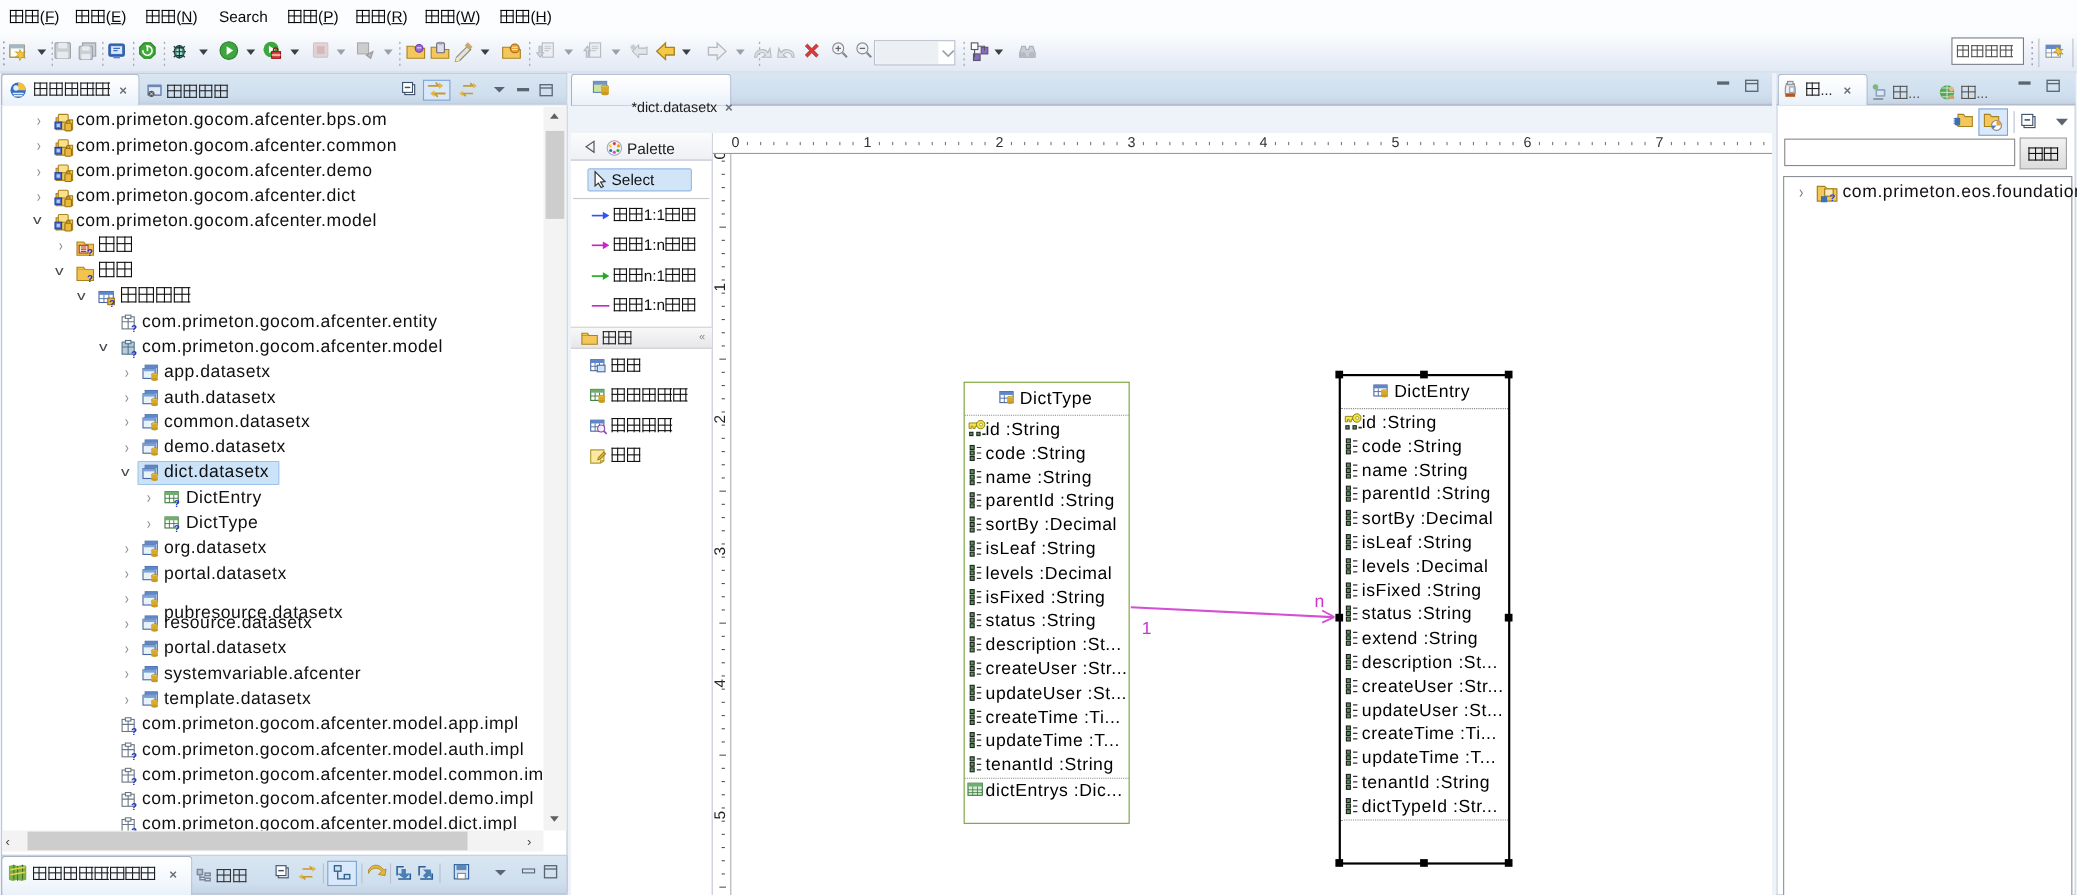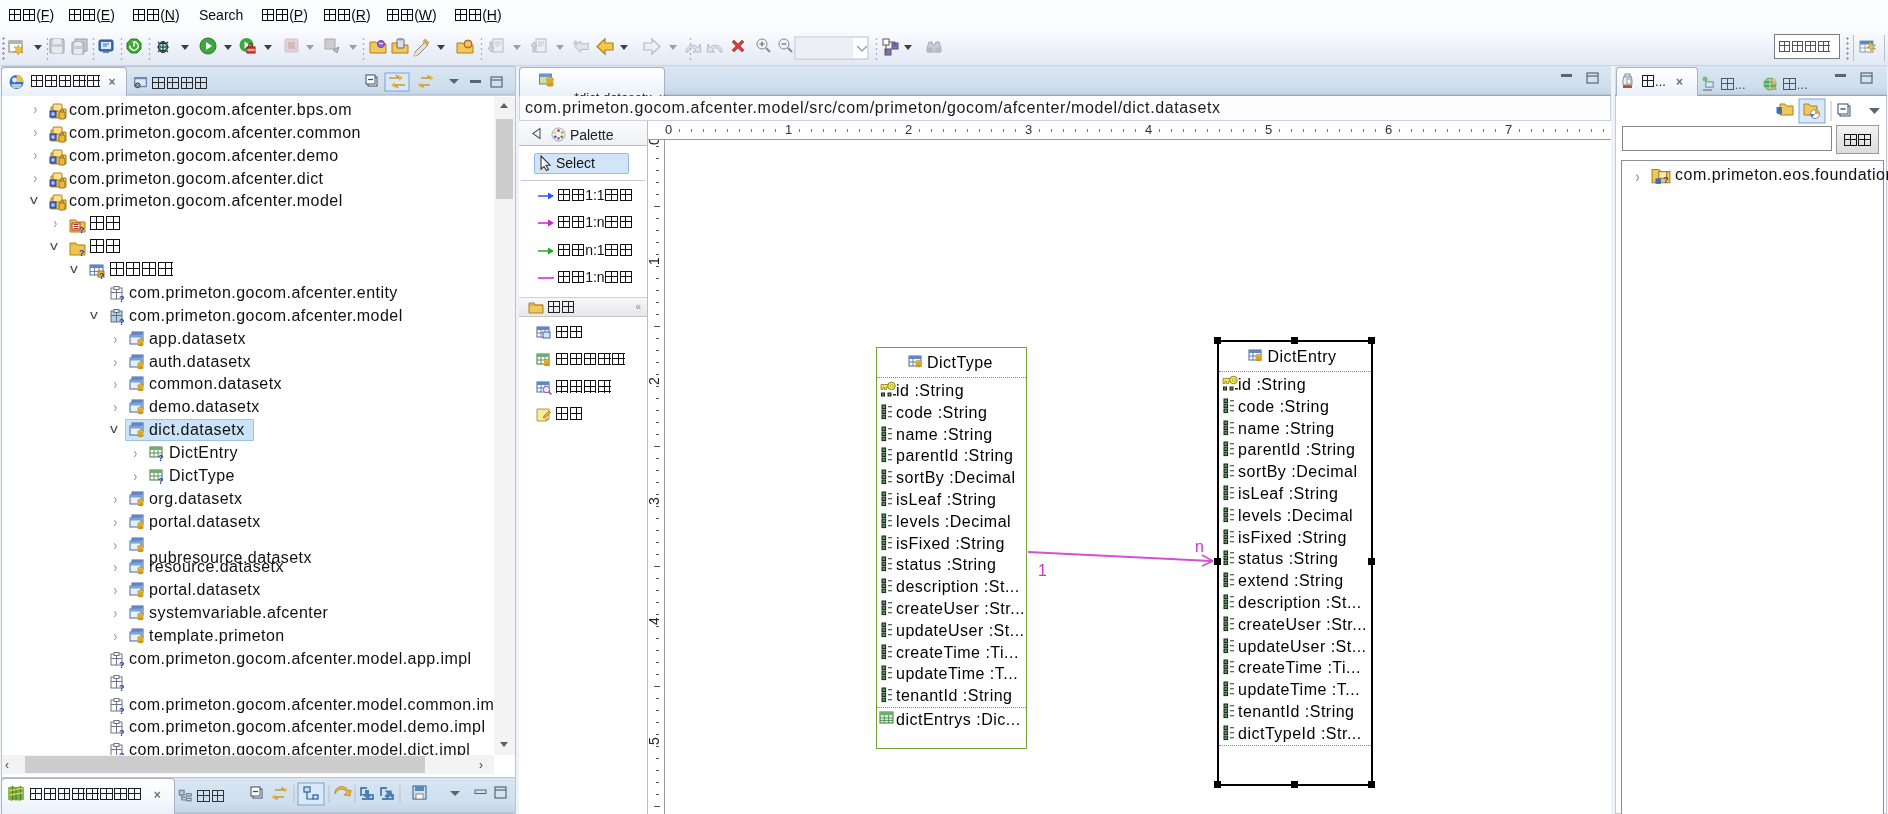--- a/index.html
+++ b/index.html
@@ -584,21 +584,21 @@
           <rect x="3" y="1" width="11" height="9" fill="#cfe4f7" stroke="#4a66a0"></rect>
           <rect x="3" y="1" width="11" height="2.5" fill="#5d87c8"></rect>
           <rect x="1" y="4" width="11" height="9" fill="#e8f2fb" stroke="#4a66a0"></rect>
           <rect x="1" y="4" width="11" height="2.5" fill="#7aa2d8"></rect>
           <g>
             <ellipse cx="11.5" cy="9.5" rx="3" ry="1.3" fill="#e8c24a" stroke="#a8821e" stroke-width=".5"></ellipse>
             <rect x="8.5" y="9.5" width="6" height="4.5" fill="#d8a92f"></rect>
             <ellipse cx="11.5" cy="14" rx="3" ry="1.3" fill="#c89a20"></ellipse>
           </g>
         </svg>
-        <span style="position:absolute;left:148px;top:1px;letter-spacing:.45px">template.primeton</span>
+        <span style="position:absolute;left:148px;top:1px;letter-spacing:.45px">template.datasetx</span>
       </div>
       <div style="position:absolute;left:0;top:551.88px;width:560px;height:22px;font-size:16px;color:#101010;white-space:nowrap">
         <svg width="17" height="18" style="position:absolute;left:108px;top:2px;overflow:visible">
           <g fill="none" stroke="#6a7685">
             <rect x="2" y="3" width="11" height="11"></rect>
             <path d="M2 7.5h11M7.5 3v11"></path>
             <rect x="5" y="1.5" width="5" height="3" fill="#fff"></rect>
           </g>
           <text x="10" y="17" font-size="9" fill="#2233cc" font-weight="bold">?</text>
         </svg>
@@ -606,20 +606,21 @@
       </div>
       <div style="position:absolute;left:0;top:574.75px;width:560px;height:22px;font-size:16px;color:#101010;white-space:nowrap">
         <svg width="17" height="18" style="position:absolute;left:108px;top:2px;overflow:visible">
           <g fill="none" stroke="#6a7685">
             <rect x="2" y="3" width="11" height="11"></rect>
             <path d="M2 7.5h11M7.5 3v11"></path>
             <rect x="5" y="1.5" width="5" height="3" fill="#fff"></rect>
           </g>
           <text x="10" y="17" font-size="9" fill="#2233cc" font-weight="bold">?</text>
         </svg>
+        <span style="position:absolute;left:128px;top:1px;letter-spacing:.45px">com.primeton.gocom.afcenter.model.auth.impl</span>
       </div>
       <div style="position:absolute;left:0;top:597.62px;width:560px;height:22px;font-size:16px;color:#101010;white-space:nowrap">
         <svg width="17" height="18" style="position:absolute;left:108px;top:2px;overflow:visible">
           <g fill="none" stroke="#6a7685">
             <rect x="2" y="3" width="11" height="11"></rect>
             <path d="M2 7.5h11M7.5 3v11"></path>
             <rect x="5" y="1.5" width="5" height="3" fill="#fff"></rect>
           </g>
           <text x="10" y="17" font-size="9" fill="#2233cc" font-weight="bold">?</text>
         </svg>
@@ -733,21 +734,20 @@
     </svg>
 
   <svg class="ab" style="left:1042px;top:6px" width="42" height="14" viewBox="0 0 42 14">
       <rect x="0" y="2" width="11" height="3" fill="#5b6572"></rect>
       <g fill="none" stroke="#5b6572" stroke-width="1.2">
         <rect x="26" y="1" width="11" height="10"></rect>
         <path d="M26 4h11"></path>
       </g>
     </svg>
 
-  <div class="ab" style="left:0;top:30px;width:1092px;height:25px;background:#fdfdfe;border:1px solid #ccd4e4;border-top:none;color:#1b1b1b;font-size:16px;padding:3px 0 0 5px;letter-spacing:.62px">com.primeton.gocom.afcenter.model/src/com/primeton/gocom/afcenter/model/dict.datasetx</div>
 
   <div class="ab" id="palette" style="left:0;top:55px;width:129px;height:693px;background:#fff;border-right:1px solid #b6bcc8">
     <div class="ab" style="left:0;top:0;width:128px;height:25px;background:linear-gradient(180deg,#fcfcfd,#eef0f4);border-bottom:1px solid #b6bcc8;font-size:14px;color:#222;padding:4px 0 0 32px"><svg style="position:absolute;left:13px;top:7px" width="9" height="11" viewBox="0 0 9 11">
           <path d="M8 .5v10L.8 5.5z" fill="none" stroke="#555" stroke-width="1.1"></path>
         </svg><svg style="position:relative;top:2px" width="15" height="15" viewBox="0 0 16 16">
           <circle cx="8" cy="8" r="7" fill="#eef2f8" stroke="#9ab"></circle>
           <circle cx="8" cy="3.8" r="1.5" fill="#e33"></circle>
           <circle cx="12" cy="6" r="1.5" fill="#f90"></circle>
           <circle cx="11.5" cy="10.5" r="1.5" fill="#3a3"></circle>
           <circle cx="8" cy="12.2" r="1.5" fill="#d4b"></circle>

